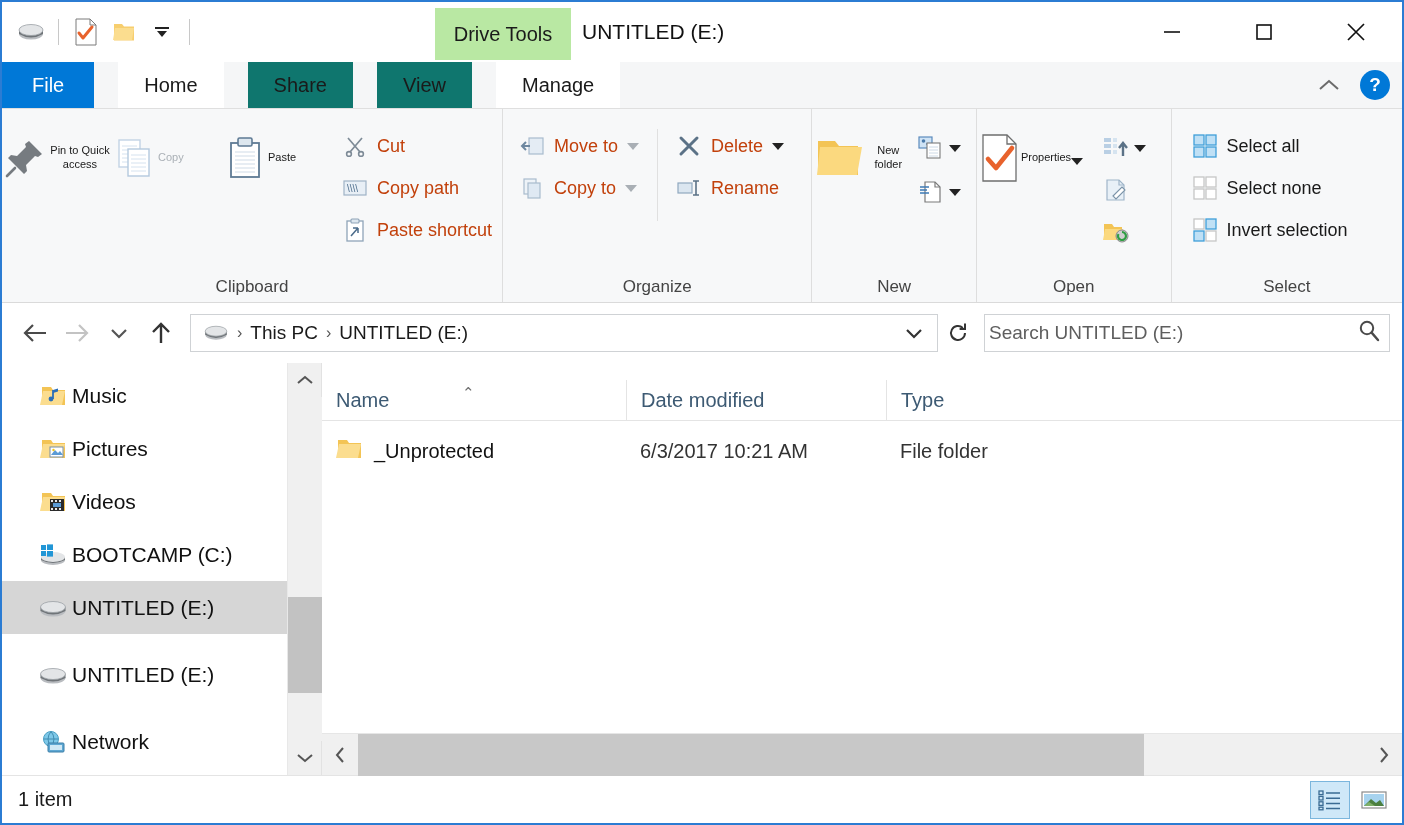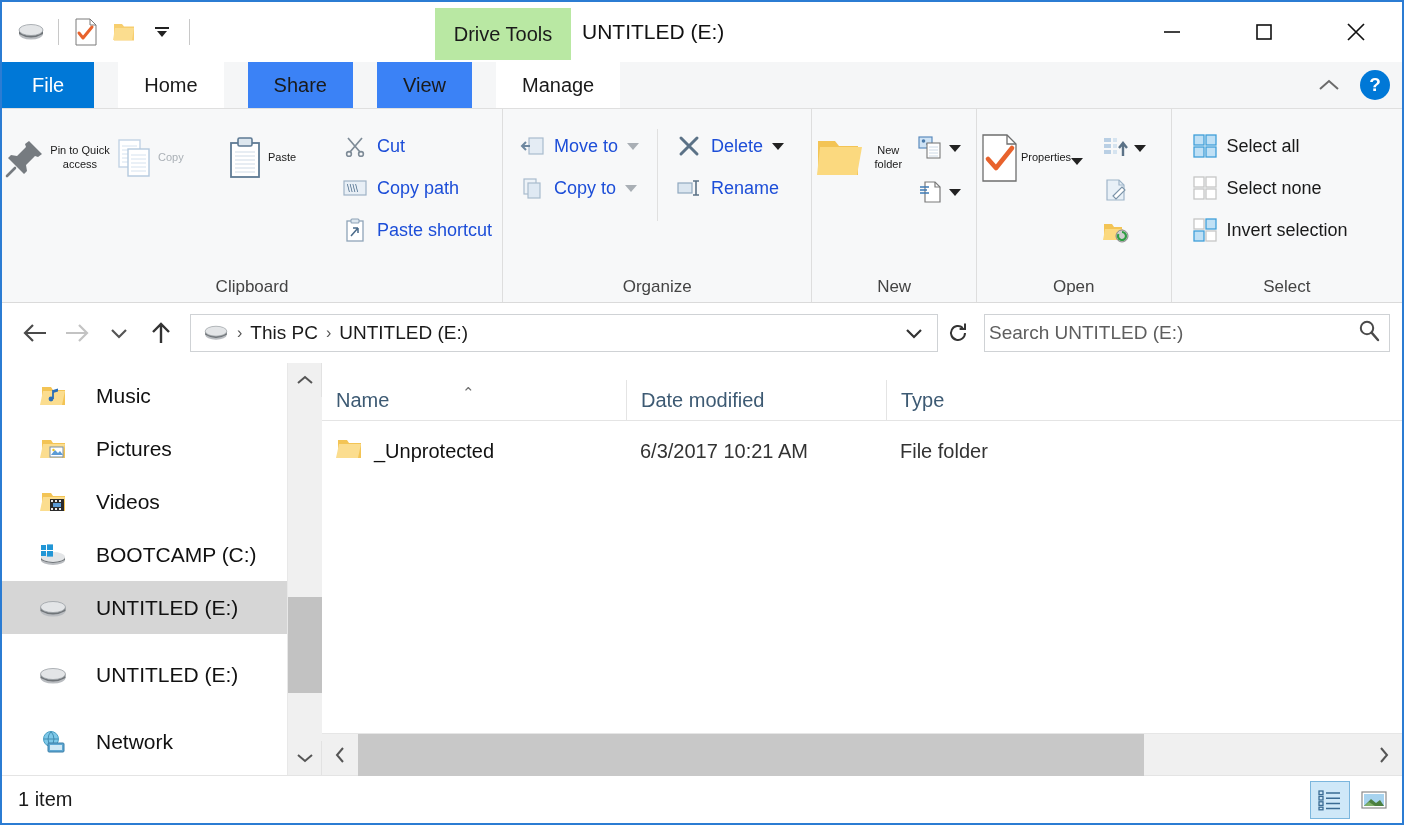--- a/index.html
+++ b/index.html
@@ -58,21 +58,21 @@
     background: #f5f6f7;
     display: flex; align-items: stretch;
     position: relative;
     border-bottom: 1px solid #dfdfdf;
     gap: 24px;
   }
   .tab {
     display: flex; align-items: center; justify-content: center;
     padding: 0 26px;
     font-size: 20px; color: #1a1a1a;
-    background: #3b82f6;
+    background: #0f766e;
     cursor: default;
   }
   .tab.file { background: #0078d7; color: #ffffff; padding: 0 30px; }
   .tab.active { background: #ffffff; }
   .tab.manage { background: #ffffff; }
   .tabstrip-right {
     margin-left: auto; display: flex; align-items: center;
     padding-right: 12px; gap: 14px;
     background: #f5f6f7;
   }
@@ -109,21 +109,21 @@
     font-size: 11px; color: #1a1a1a; text-align: center; line-height: 1.25;
   }
   .big-btn.dim { color: #aab0b6; }
   .big-ico { height: 62px; display: flex; align-items: center; justify-content: center; }
   .small-col { display: flex; flex-direction: column; padding-top: 10px; gap: 4px; }
   .small-btn {
     display: flex; align-items: center; gap: 9px;
     height: 38px; padding: 0 10px;
     font-size: 18px; color: #1a1a1a; white-space: nowrap;
   }
-  .small-btn.dim { color: #1d4ed8; }
+  .small-btn.dim { color: #c2410c; }
   .small-ico { width: 26px; height: 26px; display: flex; align-items: center; justify-content: center; flex: 0 0 26px; }
   .icon-col { display: flex; flex-direction: column; padding-top: 10px; gap: 2px; }
   .icon-row { display: flex; align-items: center; gap: 5px; height: 42px; padding: 0 6px; }
   .caret { width: 0; height: 0; border-left: 6px solid transparent; border-right: 6px solid transparent; border-top: 7px solid #222; }
   .caret.dim { border-top-color: #a9afb5; }
 
   
   .addrbar {
     height: 60px; flex: 0 0 60px;
     background: #ffffff;
@@ -171,21 +171,21 @@
   
   .sidebar {
     width: 320px; flex: 0 0 320px;
     display: flex; position: relative;
     background: #ffffff;
     border-right: 1px solid #e2e2e2;
   }
   .sb-list { flex: 1; overflow: hidden; padding-top: 6px; position: relative; }
   .sb-item {
     height: 53px; display: flex; align-items: center;
-    padding-left: 36px; gap: 28px;
+    padding-left: 36px; gap: 4px;
     font-size: 21px; color: #111;
   }
   .sb-item.selected { background: #d6d6d6; }
   .sb-item.gap { margin-top: 14px; }
   .sb-ico { width: 30px; height: 28px; display: flex; align-items: center; justify-content: center; flex: 0 0 30px; }
   .sb-scroll {
     width: 34px; flex: 0 0 34px;
     background: #f0f0f0;
     display: flex; flex-direction: column; align-items: center;
     border-left: 1px solid #e8e8e8;

